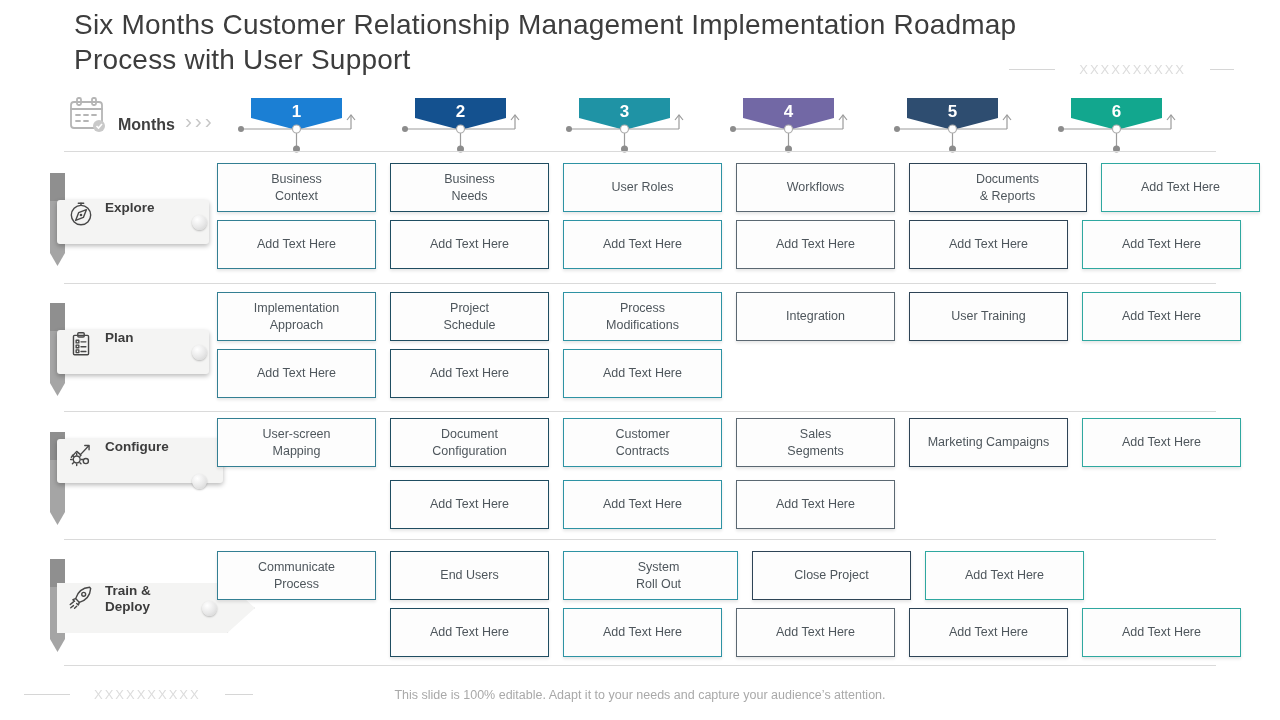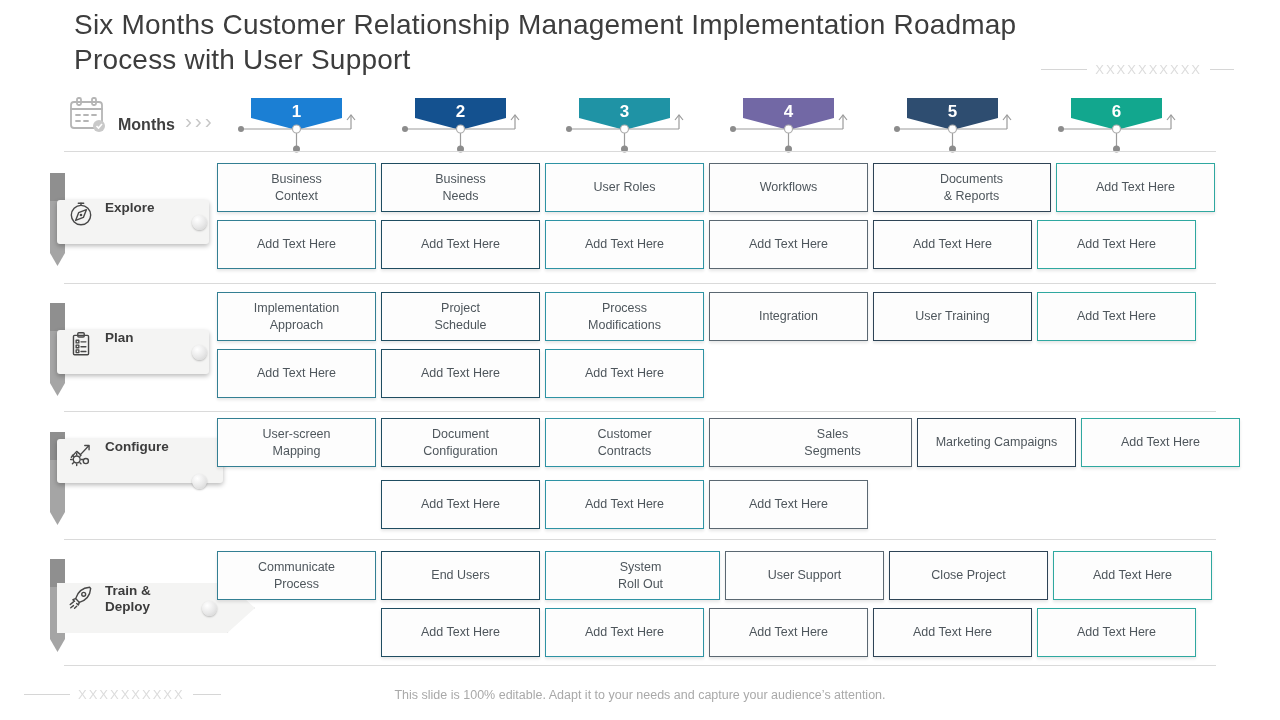--- a/index.html
+++ b/index.html
@@ -1,21 +1,21 @@
 <!DOCTYPE html>
 <html><head>
 <meta charset="utf-8">
 <style>
   html,body{margin:0;padding:0;background:#fff;}
   .slide{position:relative;width:1280px;height:720px;background:#ffffff;overflow:hidden;
          font-family:"Liberation Sans",sans-serif;}
   .title{position:absolute;left:74px;top:8px;width:1120px;font-size:28px;line-height:1.24;
          color:#3d3d3d;white-space:pre-line;letter-spacing:0.2px;}
   
-  .wm{position:absolute;display:flex;align-items:center;gap:8px;color:#dcdcdc;
+  .wm{position:absolute;display:flex;align-items:center;gap:24px;color:#dcdcdc;
       font-size:13px;letter-spacing:2px;}
   .wm .dash{height:1px;background:#d6d6d6;}
   .wm-top{top:62px;right:46px;}
   .wm-bottom{top:687px;left:24px;}
   
   .months-label{position:absolute;left:66px;top:94px;display:flex;align-items:flex-end;gap:10px;}
   .months-text{font-size:16px;font-weight:bold;color:#404040;}
   .chevrons{font-size:21px;color:#c7c7c7;letter-spacing:3px;line-height:1;padding-bottom:3px;}
   .hdr{position:absolute;top:96px;width:159px;height:58px;}
   .bnum{font:bold 17px "Liberation Sans",sans-serif;fill:#ffffff;}
@@ -28,21 +28,21 @@
   .ptab{position:absolute;left:57px;display:flex;align-items:flex-start;gap:10px;
         background:#f4f4f3;border-radius:3px;box-shadow:0 2px 5px rgba(0,0,0,0.28);
         padding:0 14px 0 10px;}
   .ptab.arrow{clip-path:polygon(0 0,86% 0,100% 50%,86% 100%,0 100%);padding-right:30px;
         border-radius:0;}
   .ptab .plabel{font-size:13.5px;font-weight:bold;color:#3c3c3c;white-space:pre-line;line-height:1.2;}
   .ball{position:absolute;width:15px;height:15px;border-radius:50%;
         background:radial-gradient(circle at 35% 30%,#ffffff 0%,#e8e8e8 55%,#cfcfcf 100%);
         box-shadow:0 1px 2px rgba(0,0,0,0.25);}
   
-  .boxrow{position:absolute;left:217px;display:flex;gap:5px;}
+  .boxrow{position:absolute;left:217px;display:flex;gap:14px;}
   .box{width:157px;height:47px;border:1px solid #888;background:#fdfdfd;
        display:flex;align-items:center;justify-content:center;text-align:center;
        font-size:12.5px;color:#4e565c;line-height:1.3;white-space:pre-line;
        box-shadow:0 2px 3px rgba(0,0,0,0.10);}
   .spacer{width:157px;height:47px;visibility:hidden;border:1px solid transparent;}
   
   .footer{position:absolute;left:0;top:688px;width:1280px;text-align:center;
           font-size:12.5px;color:#a9a9a9;}
   .icon-stroke{stroke:#474747;fill:none;stroke-width:1.3;stroke-linecap:round;stroke-linejoin:round;}
   .cal-stroke{stroke:#b5b5b5;fill:none;stroke-width:1.8;stroke-linecap:round;}
@@ -271,41 +271,40 @@
     <div class="spacer"></div>
   </div>
 
   <div class="boxrow" style="top:418px">
     <div class="box" style="border-color: rgb(51, 127, 147);">User-screen
 Mapping</div>
     <div class="box" style="border-color: rgb(31, 77, 97);">Document
 Configuration</div>
     <div class="box" style="border-color: rgb(46, 147, 164);">Customer
 Contracts</div>
-    <div class="box" style="border-color: rgb(91, 104, 114); padding-left: 44px;">Sales
+    <div class="box" style="border-color: rgb(91, 104, 114);">Sales
 Segments</div>
     <div class="box" style="border-color: rgb(46, 68, 86);">Marketing Campaigns</div>
     <div class="box" style="border-color: rgb(47, 168, 160);">Add Text Here</div>
   </div>
   <div class="boxrow" style="top:480px">
     <div class="spacer"></div>
     <div class="box" style="border-color: rgb(31, 77, 97);">Add Text Here</div>
     <div class="box" style="border-color: rgb(46, 147, 164);">Add Text Here</div>
     <div class="box" style="border-color: rgb(91, 104, 114);">Add Text Here</div>
     <div class="spacer"></div>
     <div class="spacer"></div>
   </div>
 
   <div class="boxrow" style="top:551px">
     <div class="box" style="border-color: rgb(51, 127, 147);">Communicate
 Process</div>
     <div class="box" style="border-color: rgb(31, 77, 97);">End Users</div>
     <div class="box" style="border-color: rgb(46, 147, 164); padding-left: 16px;">System
 Roll Out</div>
-    <div class="box" style="border-color: rgb(91, 104, 114);">User Support</div>
     <div class="box" style="border-color: rgb(46, 68, 86);">Close Project</div>
     <div class="box" style="border-color: rgb(47, 168, 160);">Add Text Here</div>
   </div>
   <div class="boxrow" style="top:608px">
     <div class="spacer"></div>
     <div class="box" style="border-color: rgb(31, 77, 97);">Add Text Here</div>
     <div class="box" style="border-color: rgb(46, 147, 164);">Add Text Here</div>
     <div class="box" style="border-color: rgb(91, 104, 114);">Add Text Here</div>
     <div class="box" style="border-color: rgb(46, 68, 86);">Add Text Here</div>
     <div class="box" style="border-color: rgb(47, 168, 160);">Add Text Here</div>

